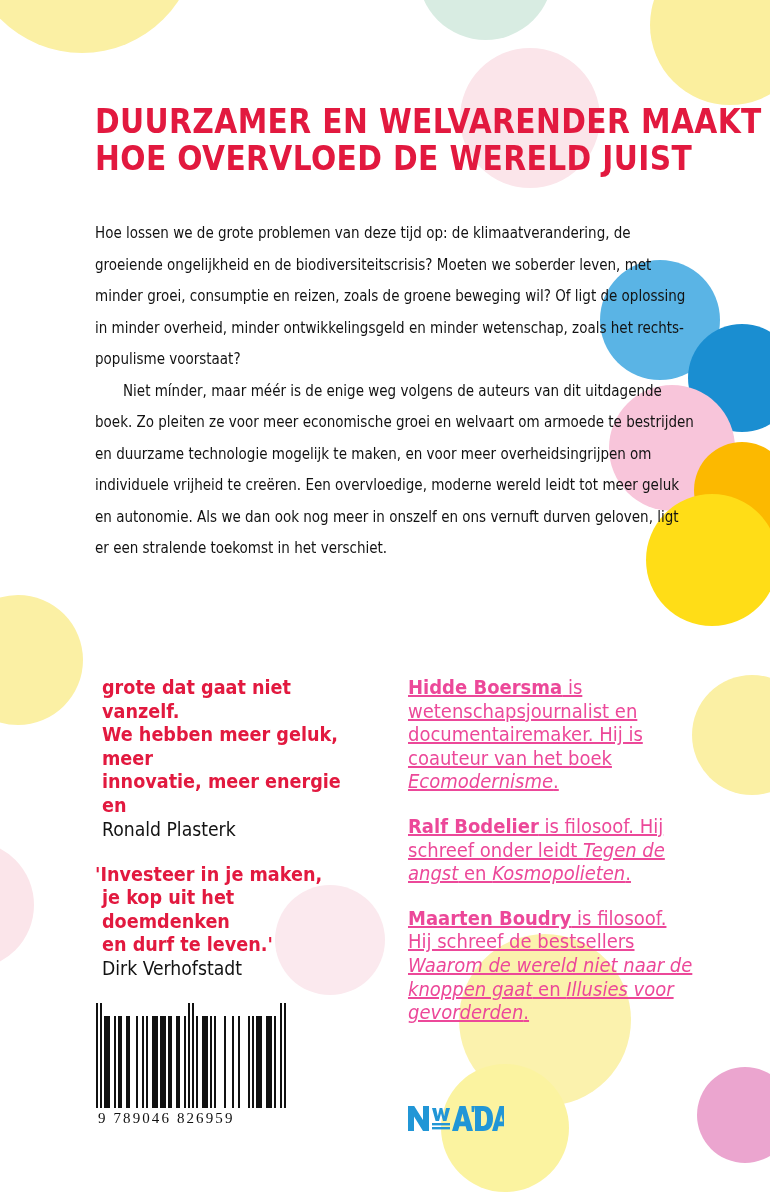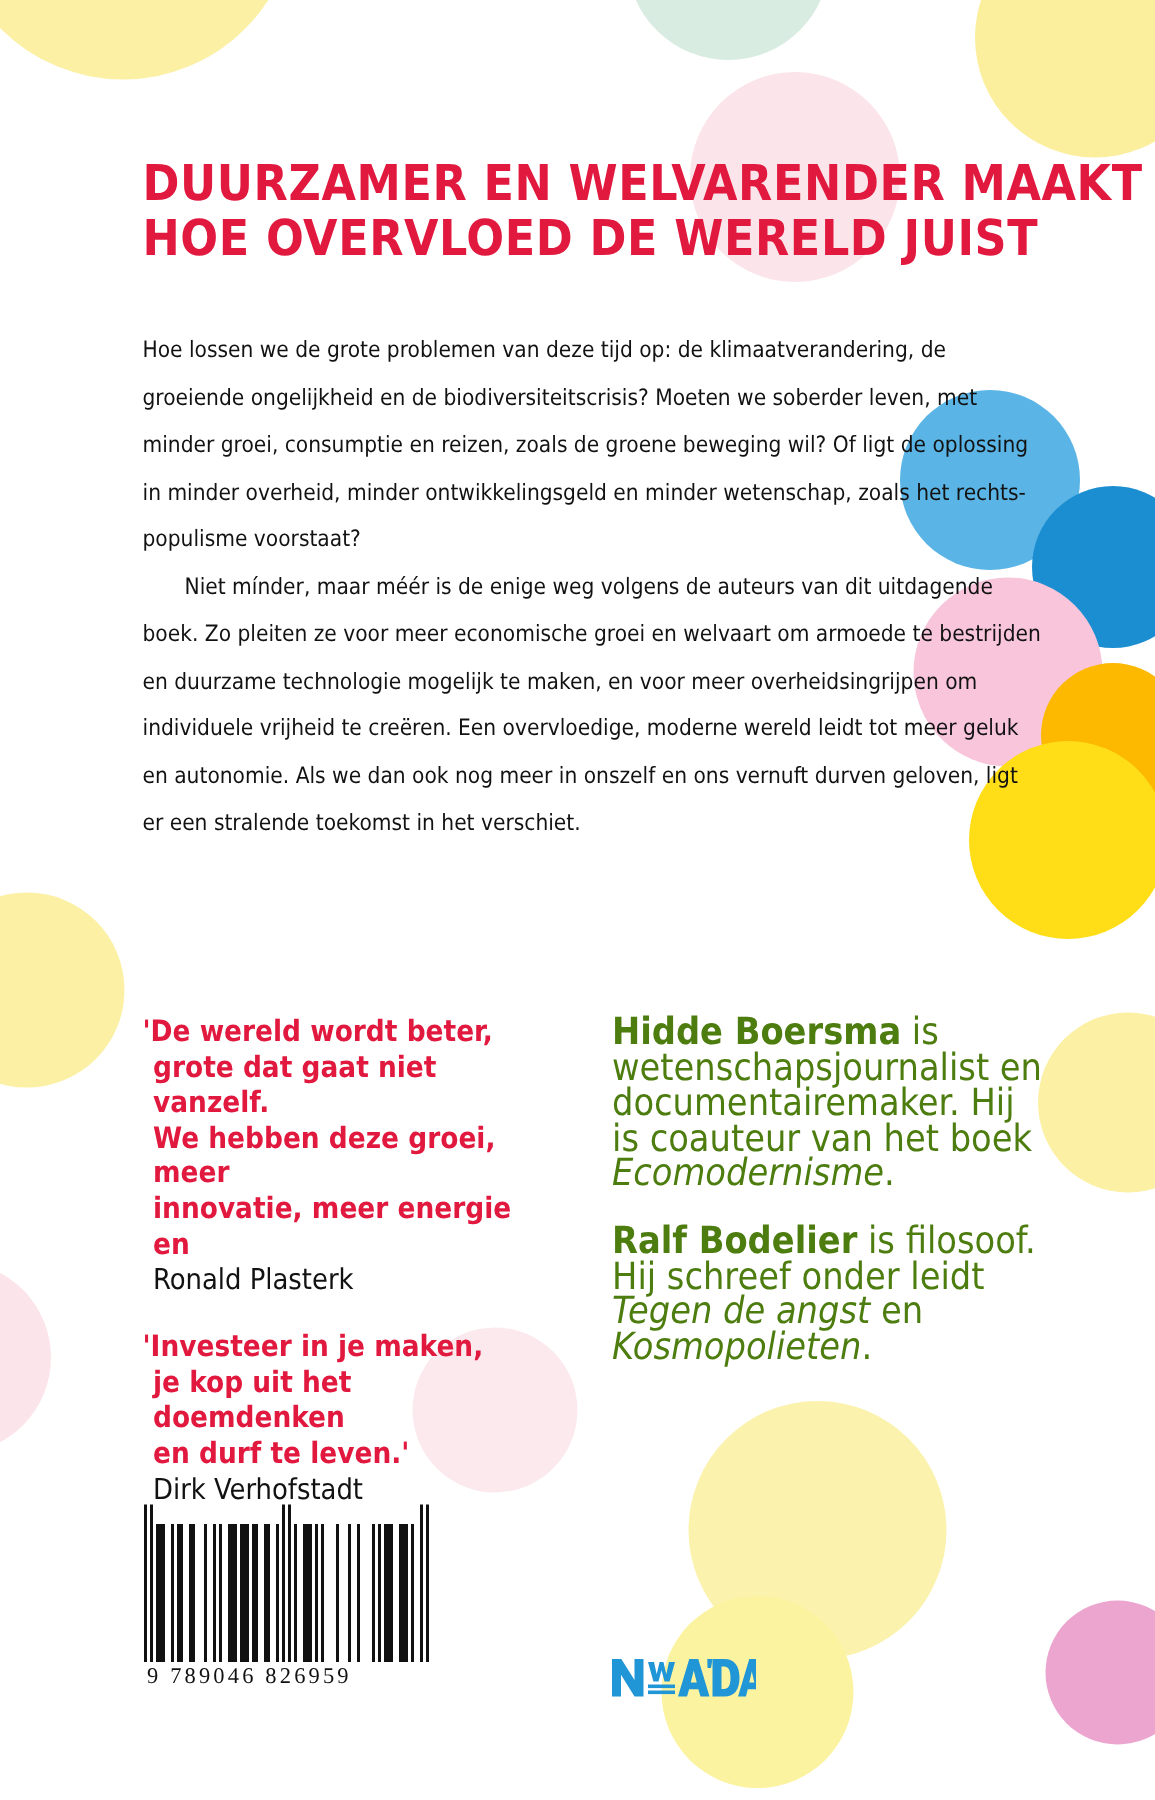--- a/index.html
+++ b/index.html
@@ -53,22 +53,23 @@
   .attrib{
     font-family:"Liberation Sans Narrow","DejaVu Sans Condensed","Liberation Sans",sans-serif;
     font-stretch:condensed;
     font-weight:normal;font-size:19.2px;line-height:23px;
     color:#121212;margin:0;padding-left:7px;
   }
 
   .bio{
     font-family:"Liberation Sans Narrow","DejaVu Sans Condensed","Liberation Sans",sans-serif;
     font-stretch:condensed;
-    font-size:25px;line-height:23.6px;color:#4d7c0f;
+    font-size:20px;line-height:23.6px;color:#ec4899;
     margin:0 0 21px 0;
+    text-decoration:underline;
   }
   .bio b{font-weight:bold;}
   .bio i{font-style:italic;}
 
   
   .barcode-wrap{position:absolute;left:96px;top:1003px;}
   .bars{display:flex;align-items:flex-end;height:105px;background:#fff;}
   .bars span{display:block;background:#111;}
   .isbn{
     margin-top:2px;
@@ -115,23 +116,22 @@
   <div class="body-copy">
     <p>Hoe lossen we de grote problemen van deze tijd op: de klimaatverandering, de groeiende ongelijkheid en de biodiversiteitscrisis? Moeten we soberder leven, met minder groei, consumptie en reizen, zoals de groene beweging wil? Of ligt de oplossing in minder overheid, minder ontwikkelingsgeld en minder wetenschap, zoals het rechts-populisme voorstaat?</p>
     <p class="indent">Niet mínder, maar méér is de enige weg volgens de auteurs van dit uitdagende boek. Zo pleiten ze voor meer economische groei en welvaart om armoede te bestrijden en duurzame technologie mogelijk te maken, en voor meer overheidsingrijpen om individuele vrijheid te creëren. Een overvloedige, moderne wereld leidt tot meer geluk en autonomie. Als we dan ook nog meer in onszelf en ons vernuft durven geloven, ligt er een stralende toekomst in het verschiet.</p>
   </div>
 
   <div class="cols">
 
     <div class="col-left">
       <div class="quote-block">
         <p class="quote">
-          <span class="ln">'De wereld wordt beter,</span>
           <span class="ln hang">grote dat gaat niet vanzelf.</span>
-          <span class="ln hang">We hebben deze groei, meer</span>
+          <span class="ln hang">We hebben meer geluk, meer</span>
           <span class="ln hang">innovatie, meer energie en</span>
         </p>
         <p class="attrib">Ronald Plasterk</p>
       </div>
 
       <div class="quote-block" style="margin-top:20px;">
         <p class="quote">
           <span class="ln">'Investeer in je maken,</span>
           <span class="ln hang">je kop uit het doemdenken</span>
           <span class="ln hang">en durf te leven.'</span>
@@ -140,20 +140,23 @@
       </div>
     </div>
 
     <div class="col-right">
       <p class="bio">
         <b>Hidde Boersma</b><span> is wetenschapsjournalist en documentairemaker. Hij is coauteur van het boek </span><i>Ecomodernisme</i><span>.</span>
       </p>
       <p class="bio">
         <b>Ralf Bodelier</b><span> is filosoof. Hij schreef onder leidt </span><i>Tegen de angst</i><span> en </span><i>Kosmopolieten</i><span>.</span>
       </p>
+      <p class="bio">
+        <b>Maarten Boudry</b><span> is filosoof. Hij schreef de bestsellers </span><i>Waarom de wereld niet naar de knoppen gaat</i><span> en </span><i>Illusies voor gevorderden</i><span>.</span>
+      </p>
     </div>
   </div>
 
   <div class="barcode-wrap">
     <div class="bars" id="bars">
         <span style="width: 2px; height: 105px; background: rgb(17, 17, 17);"></span>
         <span style="width: 2px; height: 105px; background: transparent;"></span>
         <span style="width: 2px; height: 105px; background: rgb(17, 17, 17);"></span>
         <span style="width: 2px; height: 92px; background: transparent;"></span>
         <span style="width: 6px; height: 92px; background: rgb(17, 17, 17);"></span>

